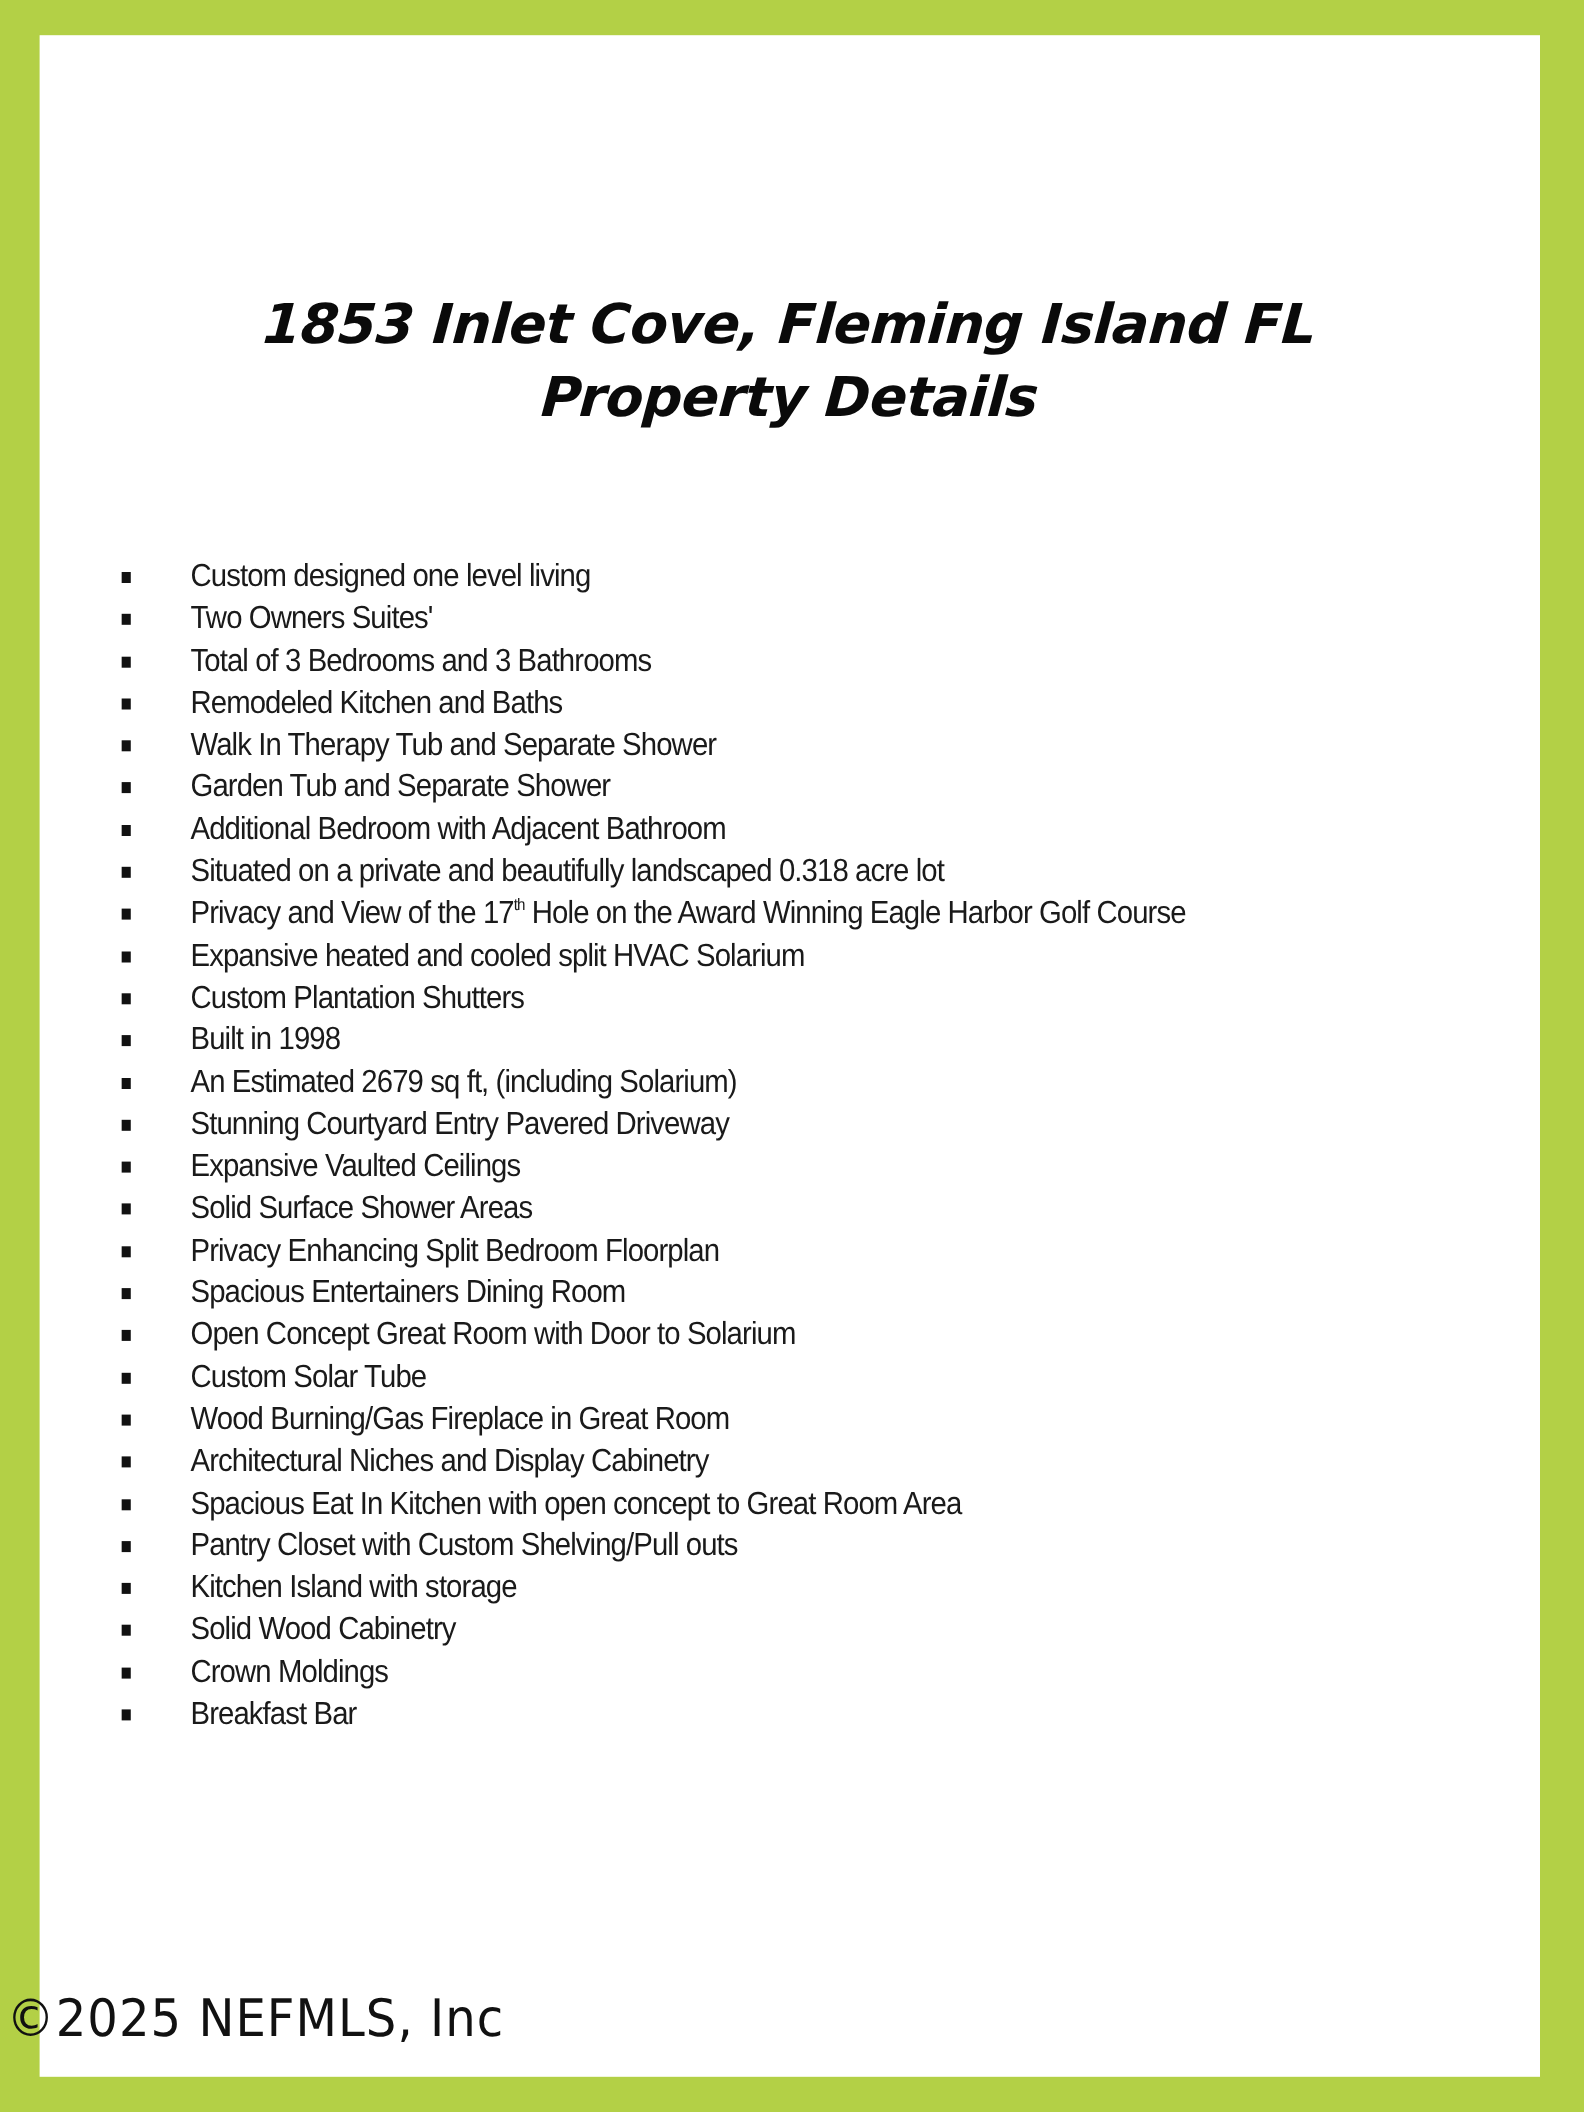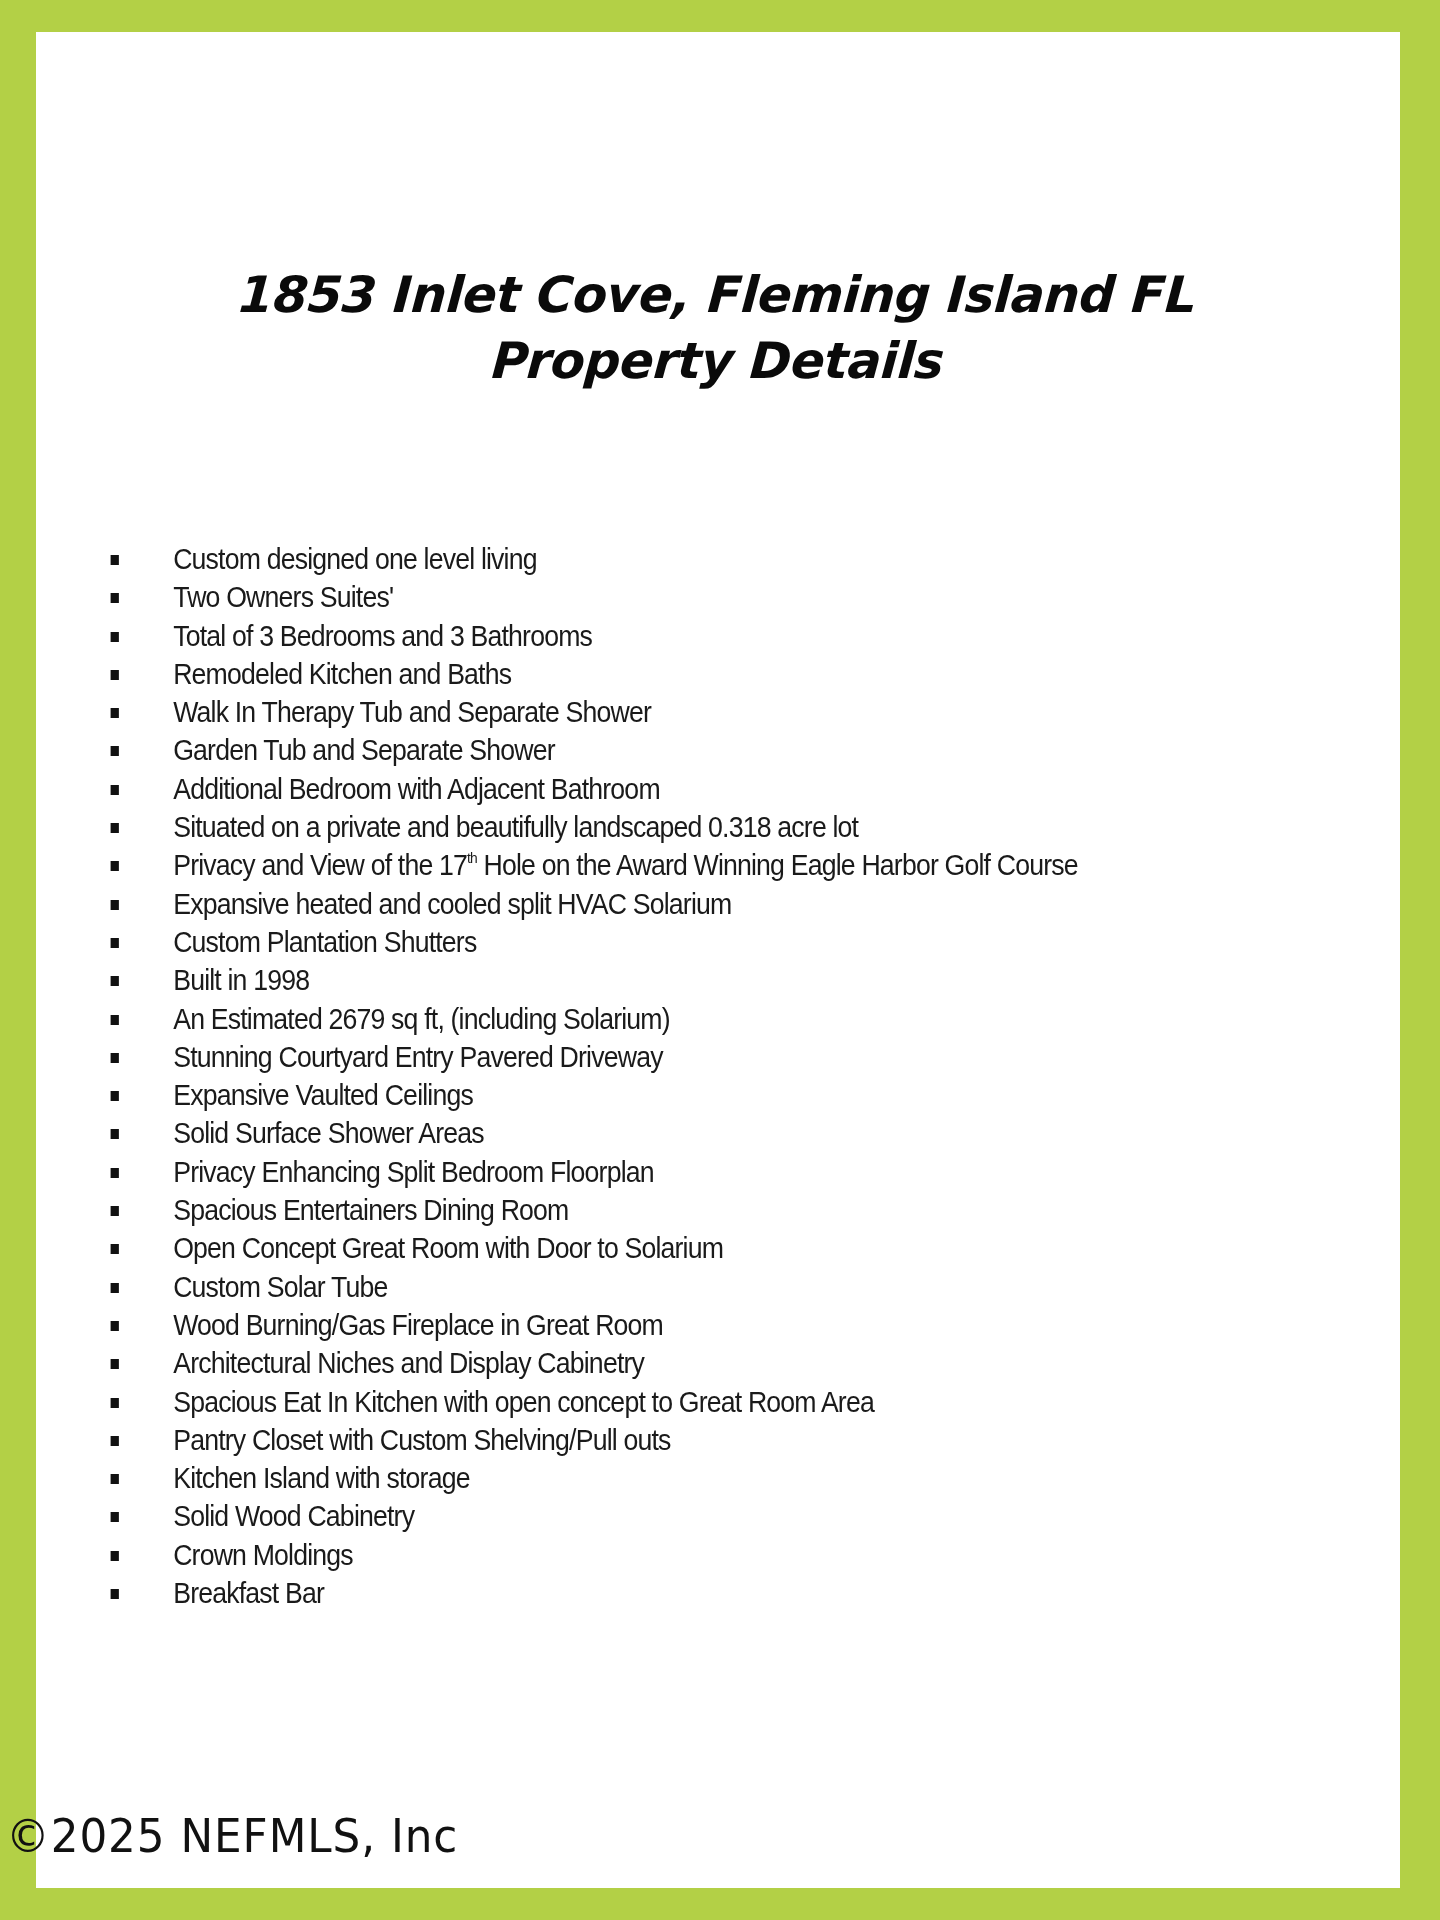--- a/index.html
+++ b/index.html
@@ -25,21 +25,21 @@
       font-weight: bold;
       font-style: italic;
       font-size: 50px;
       line-height: 66px;
       color: #0a0a0a;
       letter-spacing: -0.5px;
     }
     .title div { transform: skewX(-4deg); }
     .features {
       position: absolute;
-      left: 70px; top: 508px;
+      left: 70px; top: 473px;
       margin: 0; padding: 0;
       list-style: none;
     }
     .features li {
       position: relative;
       height: 38.3px;
       line-height: 38.3px;
       font-family: "Liberation Sans", sans-serif;
       font-size: 29px;
       color: #1a1a1a;

